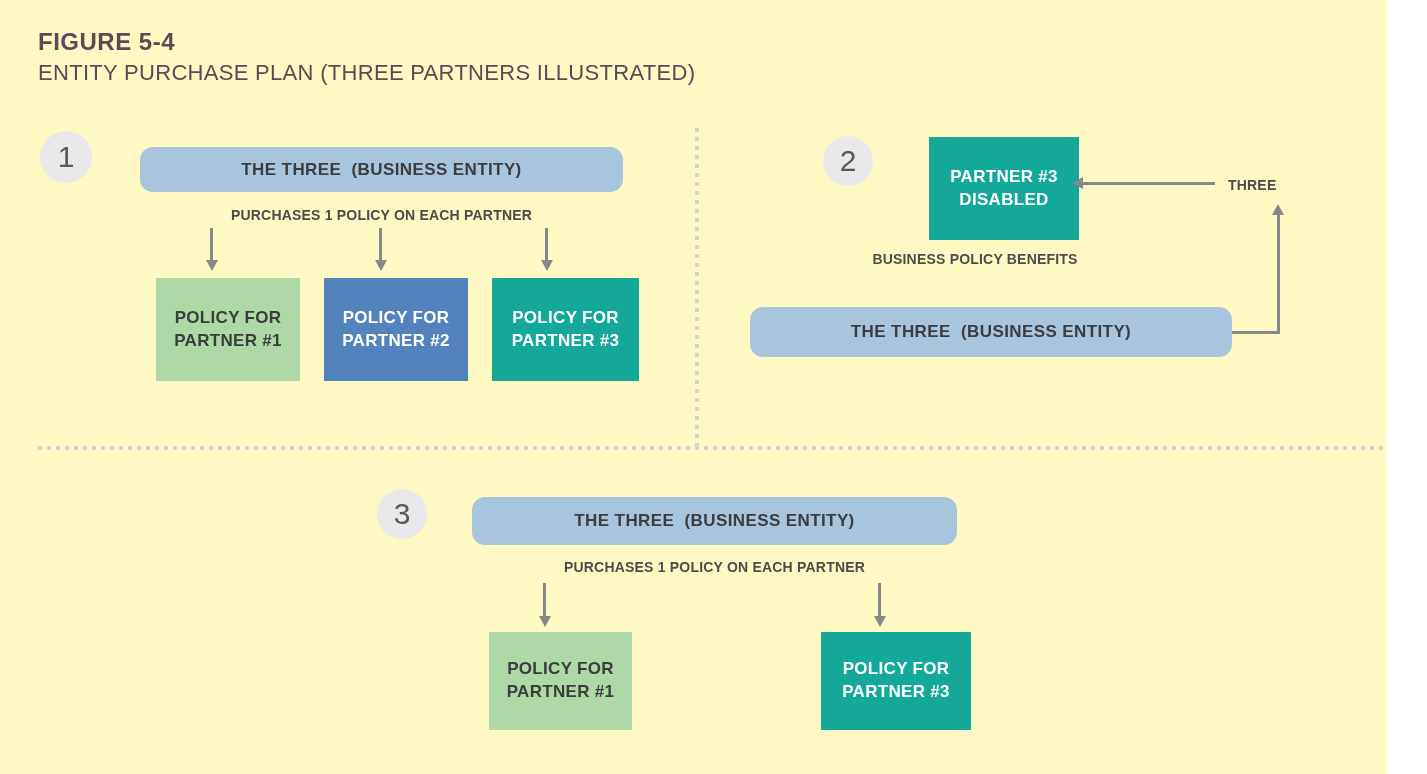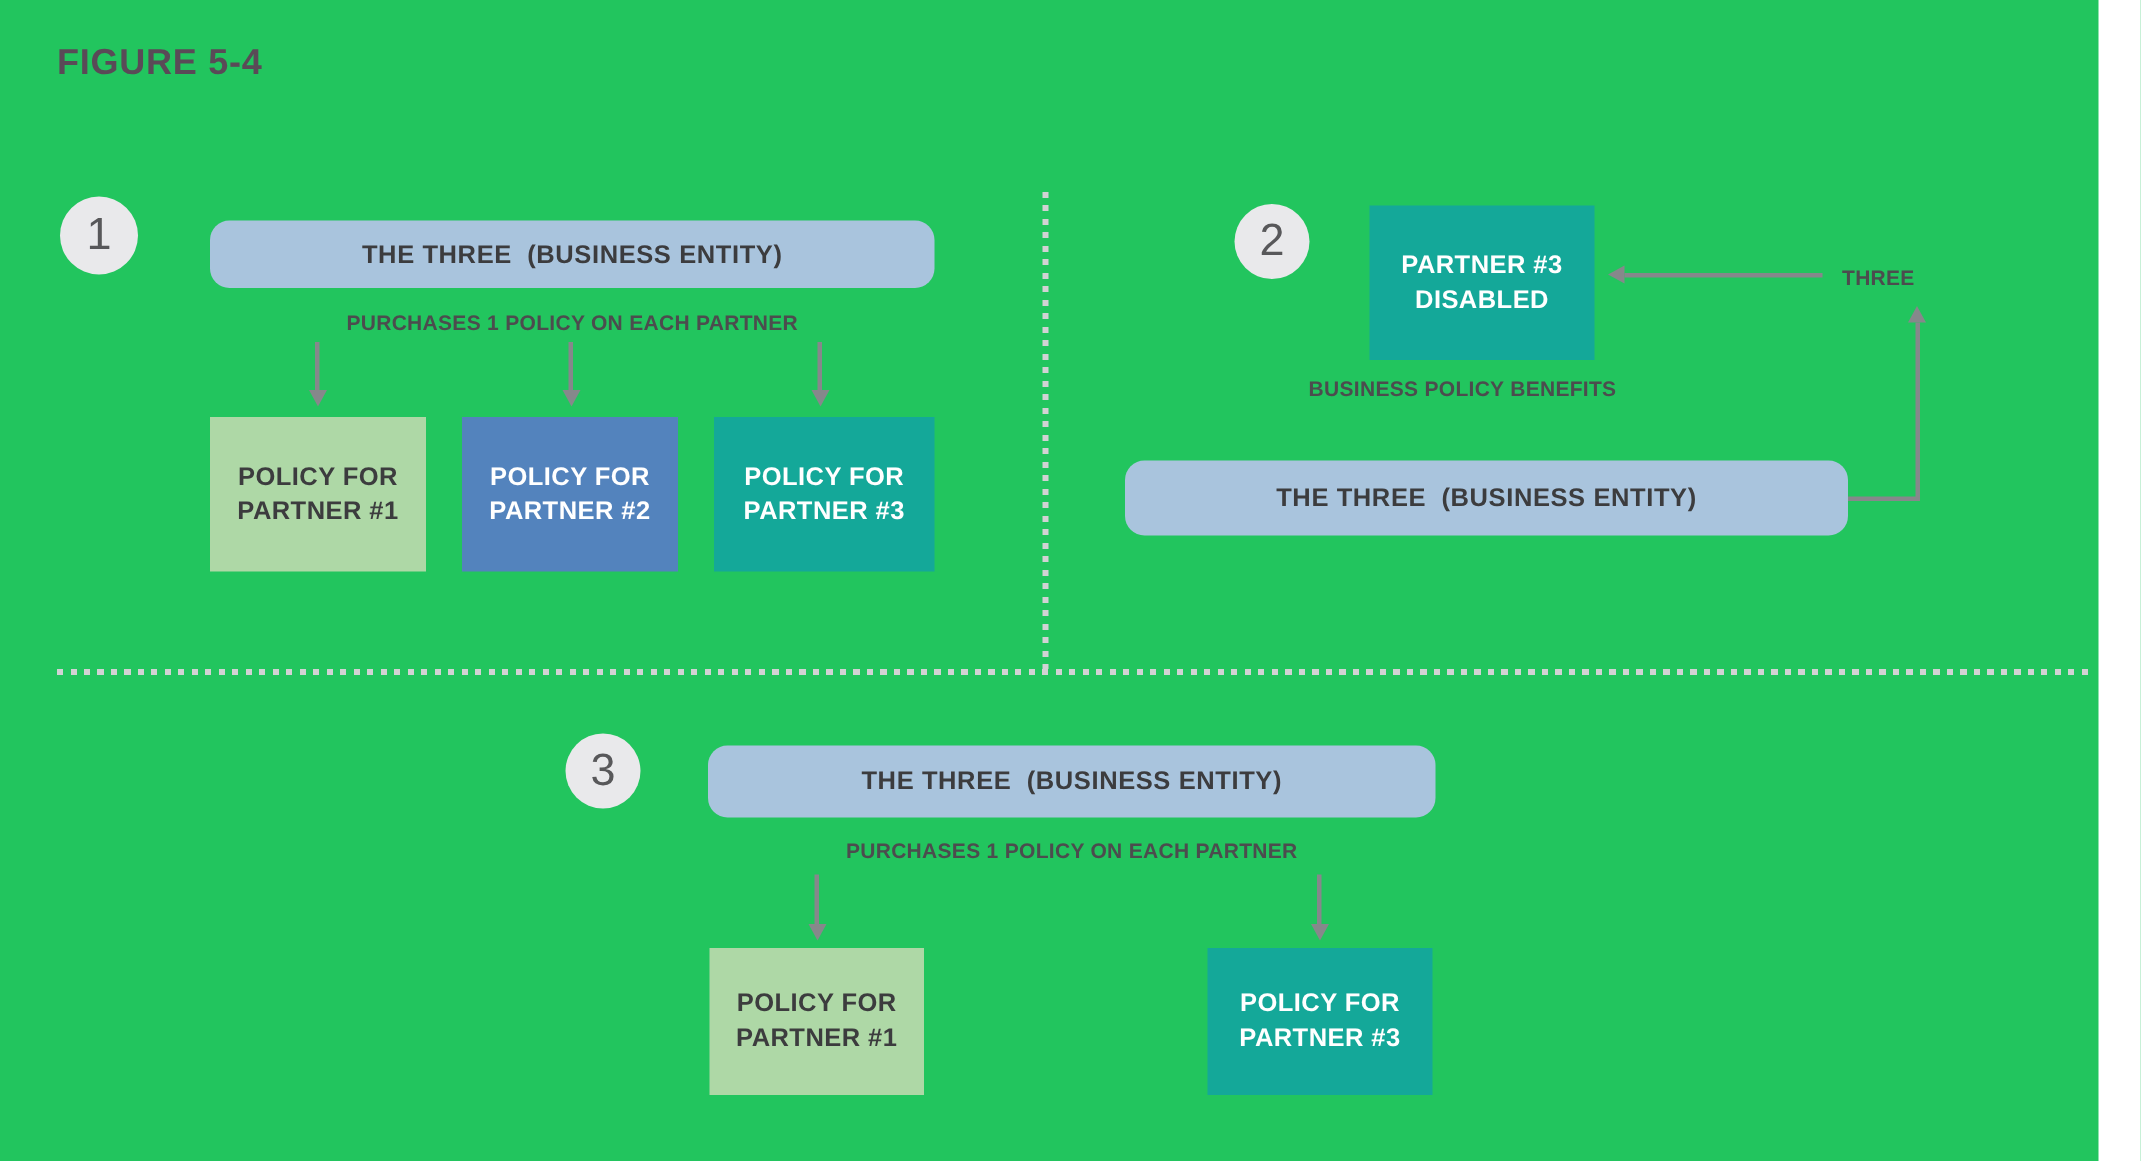--- a/index.html
+++ b/index.html
@@ -1,19 +1,18 @@
 <!DOCTYPE html>
 <html style="--title-text: #5a4a57; --dark-text: #3c3c3e; --label-text: #4c4c4e; --entity-bar-bg: #a9c4dd; --green-box-bg: #aed8a6; --blue-box-bg: #5383bd; --teal-box-bg: #14a899; --circle-bg: #e9e9eb; --circle-text: #58585a; --arrow-gray: #86888b; --dotted-line: #d2d2d4;"><head>
 <meta charset="utf-8">
 <style>
   html,body{margin:0;padding:0;background:#fff;}
   .canvas{
-    position:relative;width:1387px;height:774px;background:#22c55e;overflow:hidden;
+    position:relative;width:1387px;height:774px;background:#fef9c3;overflow:hidden;
     font-family:"Liberation Sans",sans-serif;
-    padding-left:12px;
   }
   .fig-label{
     position:absolute;left:38px;top:28px;
     font-size:24px;font-weight:bold;letter-spacing:.5px;
     color:var(--title-text,#5a4a57);
   }
   .fig-title{
     position:absolute;left:38px;top:60px;
     font-size:22px;font-weight:normal;letter-spacing:.3px;
     color:var(--title-text,#5a4a57);
@@ -32,21 +31,21 @@
     border-radius:13px;
   }
   .small-label{
     position:absolute;text-align:center;
     font-size:14px;font-weight:bold;letter-spacing:.2px;
     color:var(--label-text,#4c4c4e);
   }
   .pbox{
     position:absolute;display:flex;align-items:center;justify-content:center;
     text-align:center;font-size:17px;font-weight:bold;line-height:1.35;
-    letter-spacing:.3px;padding:0 10px;box-sizing:border-box;
+    letter-spacing:.3px;padding:0 10px;box-sizing:border-box;margin-left:16px;
   }
   .pbox[data-variant="green"]{background:var(--green-box-bg,#aed8a6);color:var(--dark-text,#3c3c3e);}
   .pbox[data-variant="blue"]{background:var(--blue-box-bg,#5383bd);color:#fff;}
   .pbox[data-variant="teal"]{background:var(--teal-box-bg,#14a899);color:#fff;}
   .arrow-down{position:absolute;display:flex;flex-direction:column;align-items:center;width:13px;}
   .arrow-down .stem{width:3px;background:var(--arrow-gray,#86888b);}
   .arrow-down .head{
     width:0;height:0;border-left:6.5px solid transparent;border-right:6.5px solid transparent;
     border-top:11px solid var(--arrow-gray,#86888b);
   }
@@ -71,20 +70,21 @@
     position:absolute;width:4px;
     background:repeating-linear-gradient(180deg,var(--dotted-line,#d2d2d4) 0 4px,transparent 4px 9px);
   }
 </style>
 </head>
 <body>
 
 <div class="canvas">
 
   <div class="fig-label">FIGURE 5-4</div>
+  <div class="fig-title">ENTITY PURCHASE PLAN (THREE PARTNERS ILLUSTRATED)</div>
 
   <div class="dots-v" style="left:695px;top:128px;height:318px"></div>
   <div class="dots-h" style="left:38px;top:446px;width:1356px"></div>
 
   <div class="circle" style="left:40px;top:131px;width:52px;height:52px">1</div>
 
   <div class="bar" style="left:140px;top:147px;width:483px;height:45px">THE THREE  (BUSINESS ENTITY)</div>
 
   <div class="small-label" style="left:140px;top:207px;width:483px">PURCHASES 1 POLICY ON EACH PARTNER</div>
 

